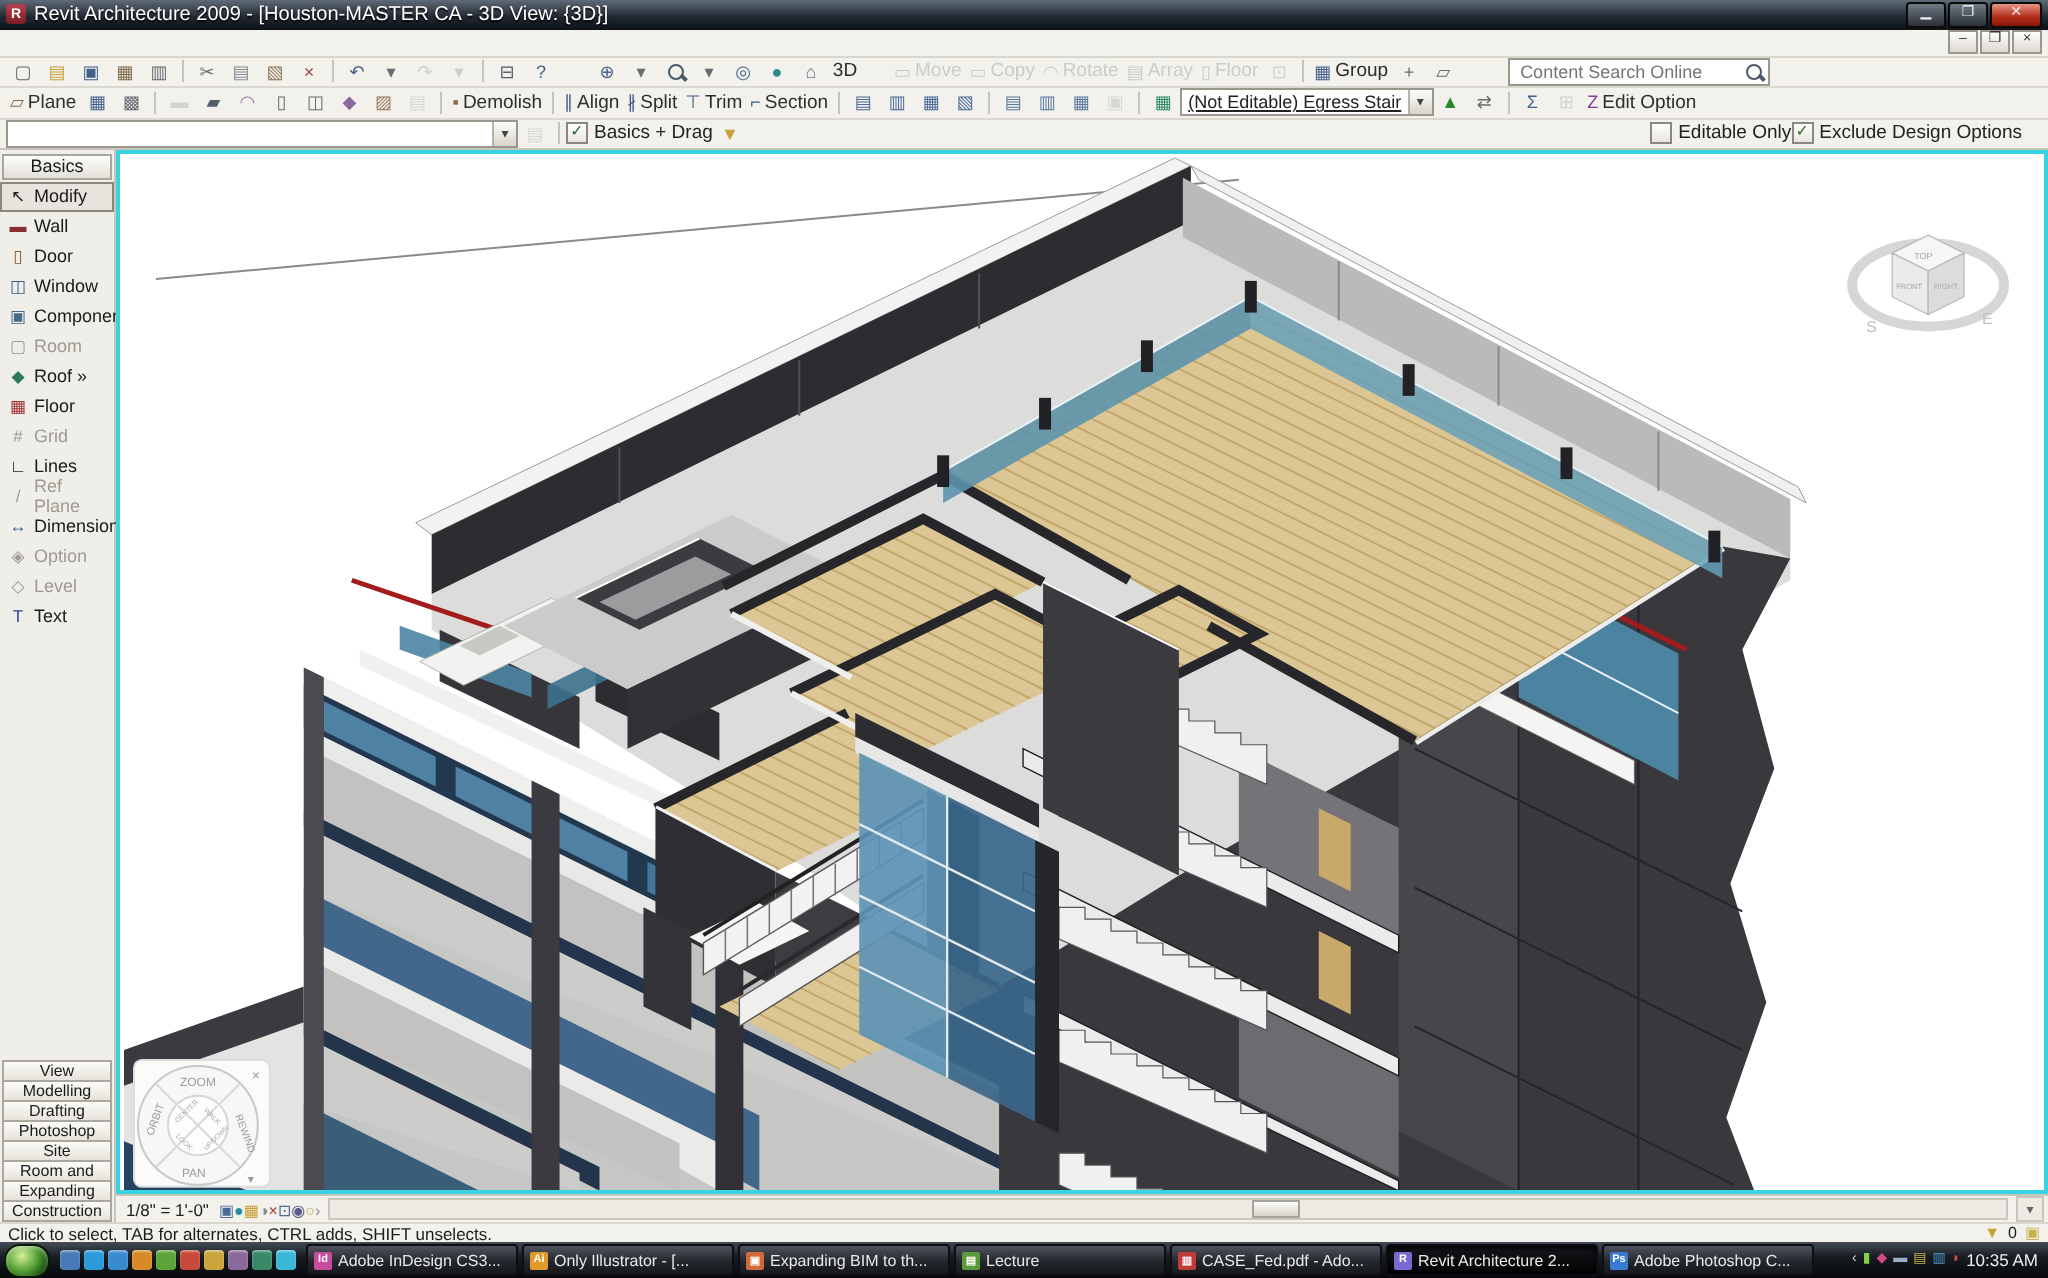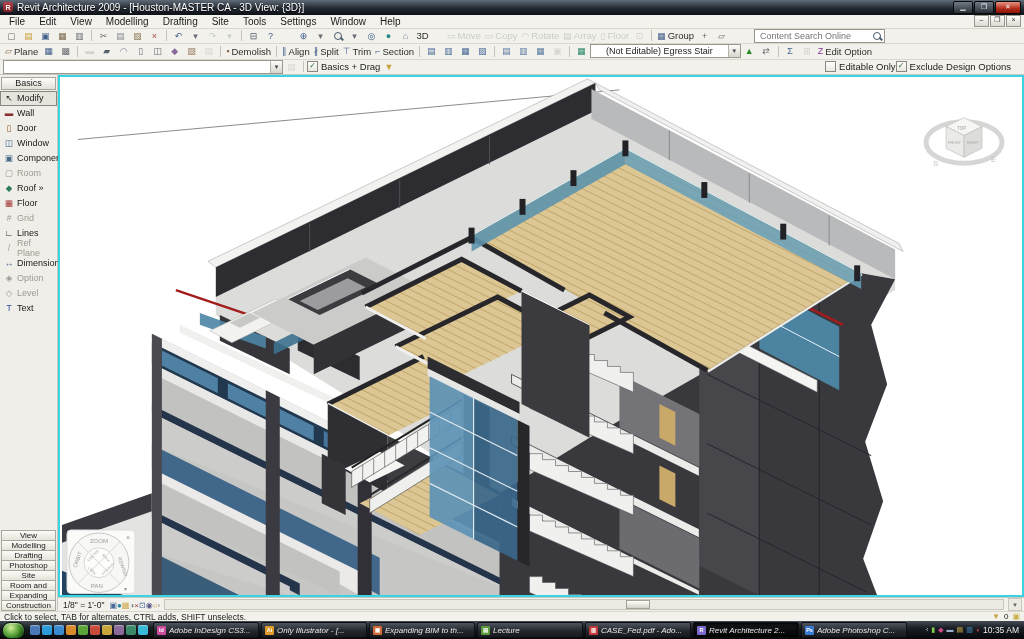--- a/index.html
+++ b/index.html
@@ -41,21 +41,21 @@
   .sep{width:1px;height:11px;background:#c6c3ba;margin:0 3px;flex:none;}
   .gap{flex:none;}
   .flex{flex:1;}
   .srch{display:flex;align-items:center;border:1px solid #9a978e;background:#fff;height:12px;
     padding:0 3px;gap:3px;}
   .srch input{border:none;outline:none;width:108px;font-size:9px;font-family:"Liberation Sans",sans-serif;color:#555;}
   .mg{width:6px;height:6px;border:1.5px solid #4a5a6a;border-radius:50%;position:relative;flex:none;display:inline-block;}
   .mg:after{content:"";position:absolute;width:4px;height:1.5px;background:#4a5a6a;right:-3px;bottom:-1px;transform:rotate(45deg);}
   .sel{border:1px solid #9a978e;background:#fff;height:12px;display:inline-flex;align-items:center;
     font-size:9px;color:#222;}
-  .sel .sl{padding:0 15px;min-width:60px;}
+  .sel .sl{padding:0 3px;min-width:60px;text-decoration:underline;}
   .sel .sa{width:11px;height:100%;background:linear-gradient(#fdfdfb,#d8d5cc);border-left:1px solid #b5b2a8;
     font-size:7px;display:flex;align-items:center;justify-content:center;color:#444;}
   .chk{display:inline-flex;align-items:center;gap:3px;font-size:9.5px;color:#222;}
   .cb{width:9px;height:9px;border:1px solid #8a8780;background:linear-gradient(#fff,#e8e6df);
     font-size:8px;line-height:8px;text-align:center;color:#2d6b2d;flex:none;}
 
   
   .main{height:540px;display:flex;background:#efeee8;}
   .designbar{width:57px;flex:none;background:#efeee8;border-right:1px solid #c9c6bd;display:flex;
     flex-direction:column;font-size:9px;color:#1a1a1a;}
@@ -96,42 +96,41 @@
     border:1px solid #0a160a;box-shadow:inset 0 1px 2px rgba(255,255,255,.5);}
   .ql{display:flex;gap:2px;align-items:center;padding:0 3px;flex:none;}
   .qli{width:10px;height:10px;border-radius:2px;box-shadow:inset 0 1px 1px rgba(255,255,255,.4);}
   .task{width:98px;height:14px;border-radius:2px;flex:none;
     background:linear-gradient(#4e545e,#24272d 55%,#16181d);border:1px solid #0c0e12;
     display:flex;align-items:center;gap:3px;padding:0 3px;color:#e9e9e9;font-size:8px;
     overflow:hidden;white-space:nowrap;}
   .task.active{background:linear-gradient(#17181c,#020203);box-shadow:inset 0 1px 3px #000;}
   .tico{width:9px;height:9px;border-radius:1px;font-size:5.5px;font-weight:bold;color:#fff;flex:none;
     display:flex;align-items:center;justify-content:center;}
-  .tlabel{overflow:hidden;text-overflow:clip;font-style:italic;}
+  .tlabel{overflow:hidden;text-overflow:clip;}
   .tray{margin-left:auto;display:flex;align-items:center;gap:3px;color:#fff;font-size:8.5px;padding-right:3px;}
   .tray .ti{font-size:7px;line-height:8px;}
   .clock{color:#eee;}
 </style>
 </head>
 <body>
 
 <div class="screen">
 
   <div class="titlebar">
     <div class="appico">R</div>
     <div class="tb-title">Revit Architecture 2009 - [Houston-MASTER CA - 3D View: {3D}]</div>
     <div class="winbtns">
       <div class="wbtn">▁</div>
       <div class="wbtn">❐</div>
       <div class="wbtn close">✕</div>
     </div>
   </div>
 
   <div class="menubar">
-    <span id="menu-items"><span class="mitem">File</span><span class="mitem">Edit</span><span class="mitem">View</span><span class="mitem">Modelling</span><span class="mitem">Drafting</span><span class="mitem">Site</span><span class="mitem">Tools</span><span class="mitem">Settings</span><span class="mitem">Window</span><span class="mitem">Help</span></span>
     <div class="mdibtns">
       <div class="mdib">–</div>
       <div class="mdib">❐</div>
       <div class="mdib">×</div>
     </div>
   </div>
 
   <div class="toolbar" id="tb1">
       <span class="tbtn">
         <span class="g" style="color: rgb(106, 106, 98);">▢</span>

